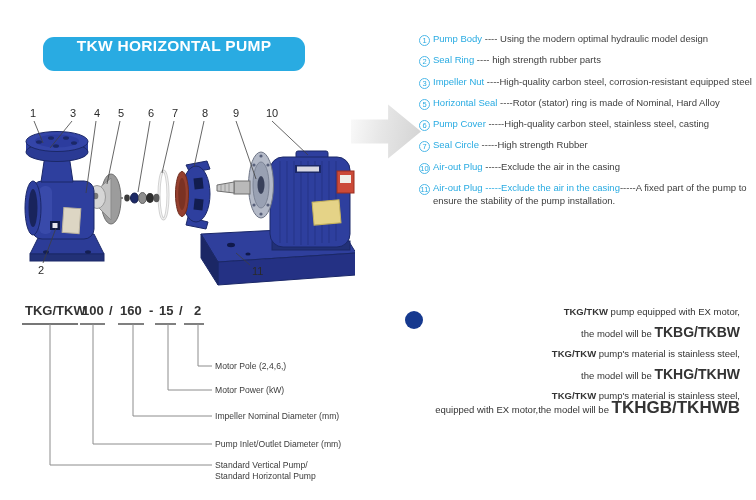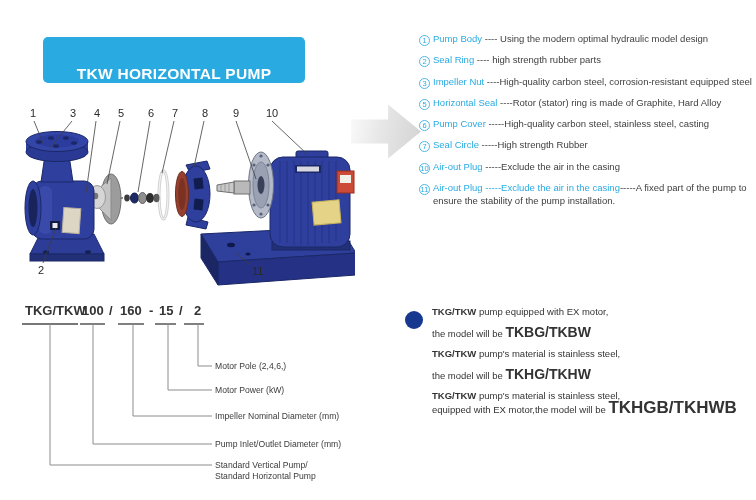--- a/index.html
+++ b/index.html
@@ -4,23 +4,23 @@
 <style>
   * { box-sizing: border-box; }
   html,body { margin:0; padding:0; background:#fff; }
   .canvas {
     position:relative; width:756px; height:500px; background:#ffffff;
     font-family:"Liberation Sans","DejaVu Sans",sans-serif; overflow:hidden;
   }
 
   
   .banner {
-    position:absolute; left:43px; top:37px; width:262px; height:46px;
-    background:#29abe2; border-radius:5px;
-    display:flex; align-items:flex-end; justify-content:center;
+    position:absolute; left:43px; top:37px; width:262px; height:34px;
+    background:#29abe2; border-radius:11px;
+    display:flex; align-items:flex-start; justify-content:center;
   }
   .banner span {
     color:#ffffff; font-size:15.5px; font-weight:bold; letter-spacing:.3px;
   }
 
   
   .diagram { position:absolute; left:10px; top:95px; }
   .diagram text { font-family:"Liberation Sans","DejaVu Sans",sans-serif; }
 
   
@@ -51,21 +51,21 @@
   .model-code { position:absolute; left:8px; top:298px; }
   .model-code text { font-family:"Liberation Sans","DejaVu Sans",sans-serif; }
   .seg { font-size:13px; font-weight:bold; fill:#333333; }
   .lbl { font-size:8.6px; fill:#3b3b3b; }
   .uline { stroke:#4a4a4a; stroke-width:1.4; }
   .conn { stroke:#8c8c8c; stroke-width:1; fill:none; }
 
   
   .notes { position:absolute; left:405px; top:306px; width:335px; font-size:9.5px; color:#333; }
   .bullet { position:absolute; left:0; top:5px; width:18px; height:18px; border-radius:50%; background:#16398f; }
-  .note { margin-left:27px; margin-bottom:8px; }
+  .note { margin-left:27px; margin-bottom:8px;text-align:right; }
   .note p { margin:0 0 8px 0; line-height:12px; }
   .brand { font-weight:bold; }
   .model { font-weight:bold; font-size:14px; }
   .note.tight p { margin-bottom:0; }
   .note.tight .model { font-size:17px; }
 </style>
 </head>
 <body>
 
 <div class="canvas">
@@ -200,21 +200,21 @@
       <text x="242" y="180">11</text>
     </g>
   </svg>
 
   <div class="arrow"></div>
 
   <ol class="parts-list">
     <li><span class="num">1</span><span class="pname">Pump Body</span><span class="pblue"></span><span class="pdesc"> ---- Using the modern optimal hydraulic model design</span></li>
     <li><span class="num">2</span><span class="pname">Seal Ring</span><span class="pblue"></span><span class="pdesc"> ---- high strength rubber parts</span></li>
     <li><span class="num">3</span><span class="pname">Impeller Nut</span><span class="pblue"></span><span class="pdesc"> ----High-quality carbon steel, corrosion-resistant equipped steel</span></li>
-    <li><span class="num">5</span><span class="pname">Horizontal Seal</span><span class="pblue"></span><span class="pdesc"> ----Rotor (stator) ring is made of Graphite, Hard Alloy</span></li>
+    <li><span class="num">5</span><span class="pname">Horizontal Seal</span><span class="pblue"></span><span class="pdesc"> ----Rotor (stator) ring is made of Nominal, Hard Alloy</span></li>
     <li><span class="num">6</span><span class="pname">Pump Cover</span><span class="pblue"></span><span class="pdesc"> -----High-quality carbon steel, stainless steel, casting</span></li>
     <li><span class="num">7</span><span class="pname">Seal Circle</span><span class="pblue"></span><span class="pdesc"> -----High strength Rubber</span></li>
     <li><span class="num">10</span><span class="pname">Air-out Plug</span><span class="pblue"></span><span class="pdesc"> -----Exclude the air in the casing</span></li>
     <li><span class="num">11</span><span class="pname">Air-out Plug</span><span class="pblue"> -----Exclude the air in the casing</span><span class="pdesc">-----A fixed part of the pump to ensure the stability of the pump installation.</span></li>
   </ol>
 
   <svg class="model-code" width="360" height="190" viewBox="0 0 360 190">
     <g>
       <text class="seg" x="17" y="17">TKG/TKW</text>
       <text class="seg" x="74" y="17">100</text>

